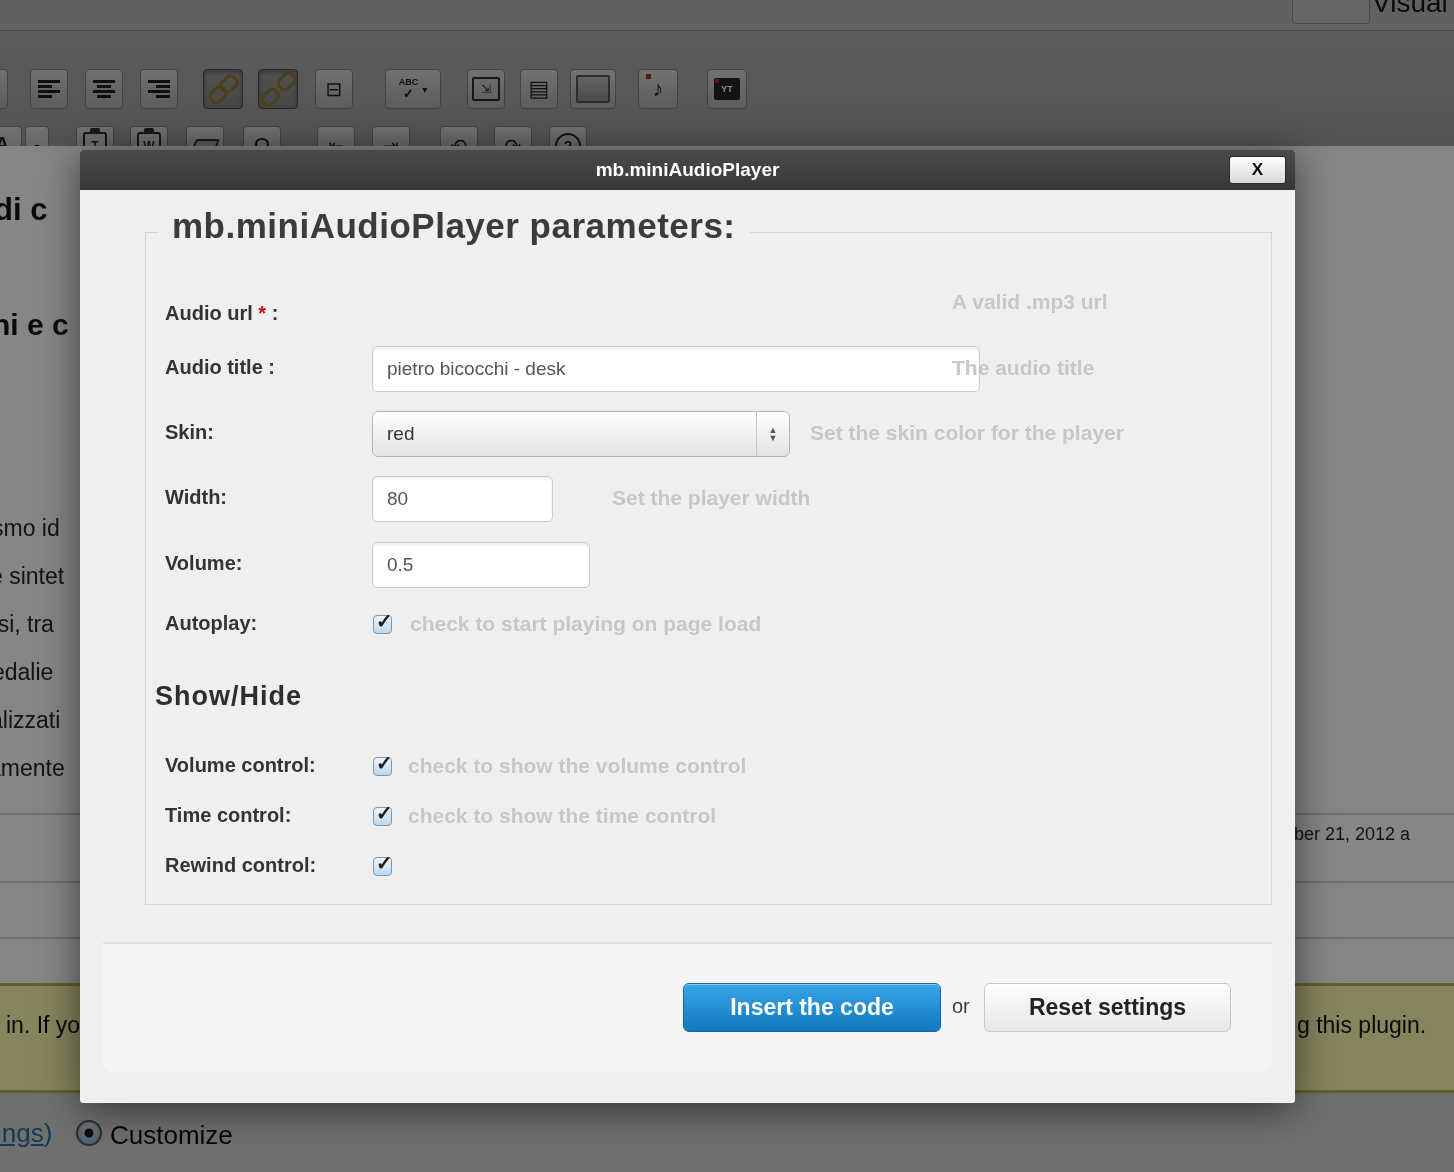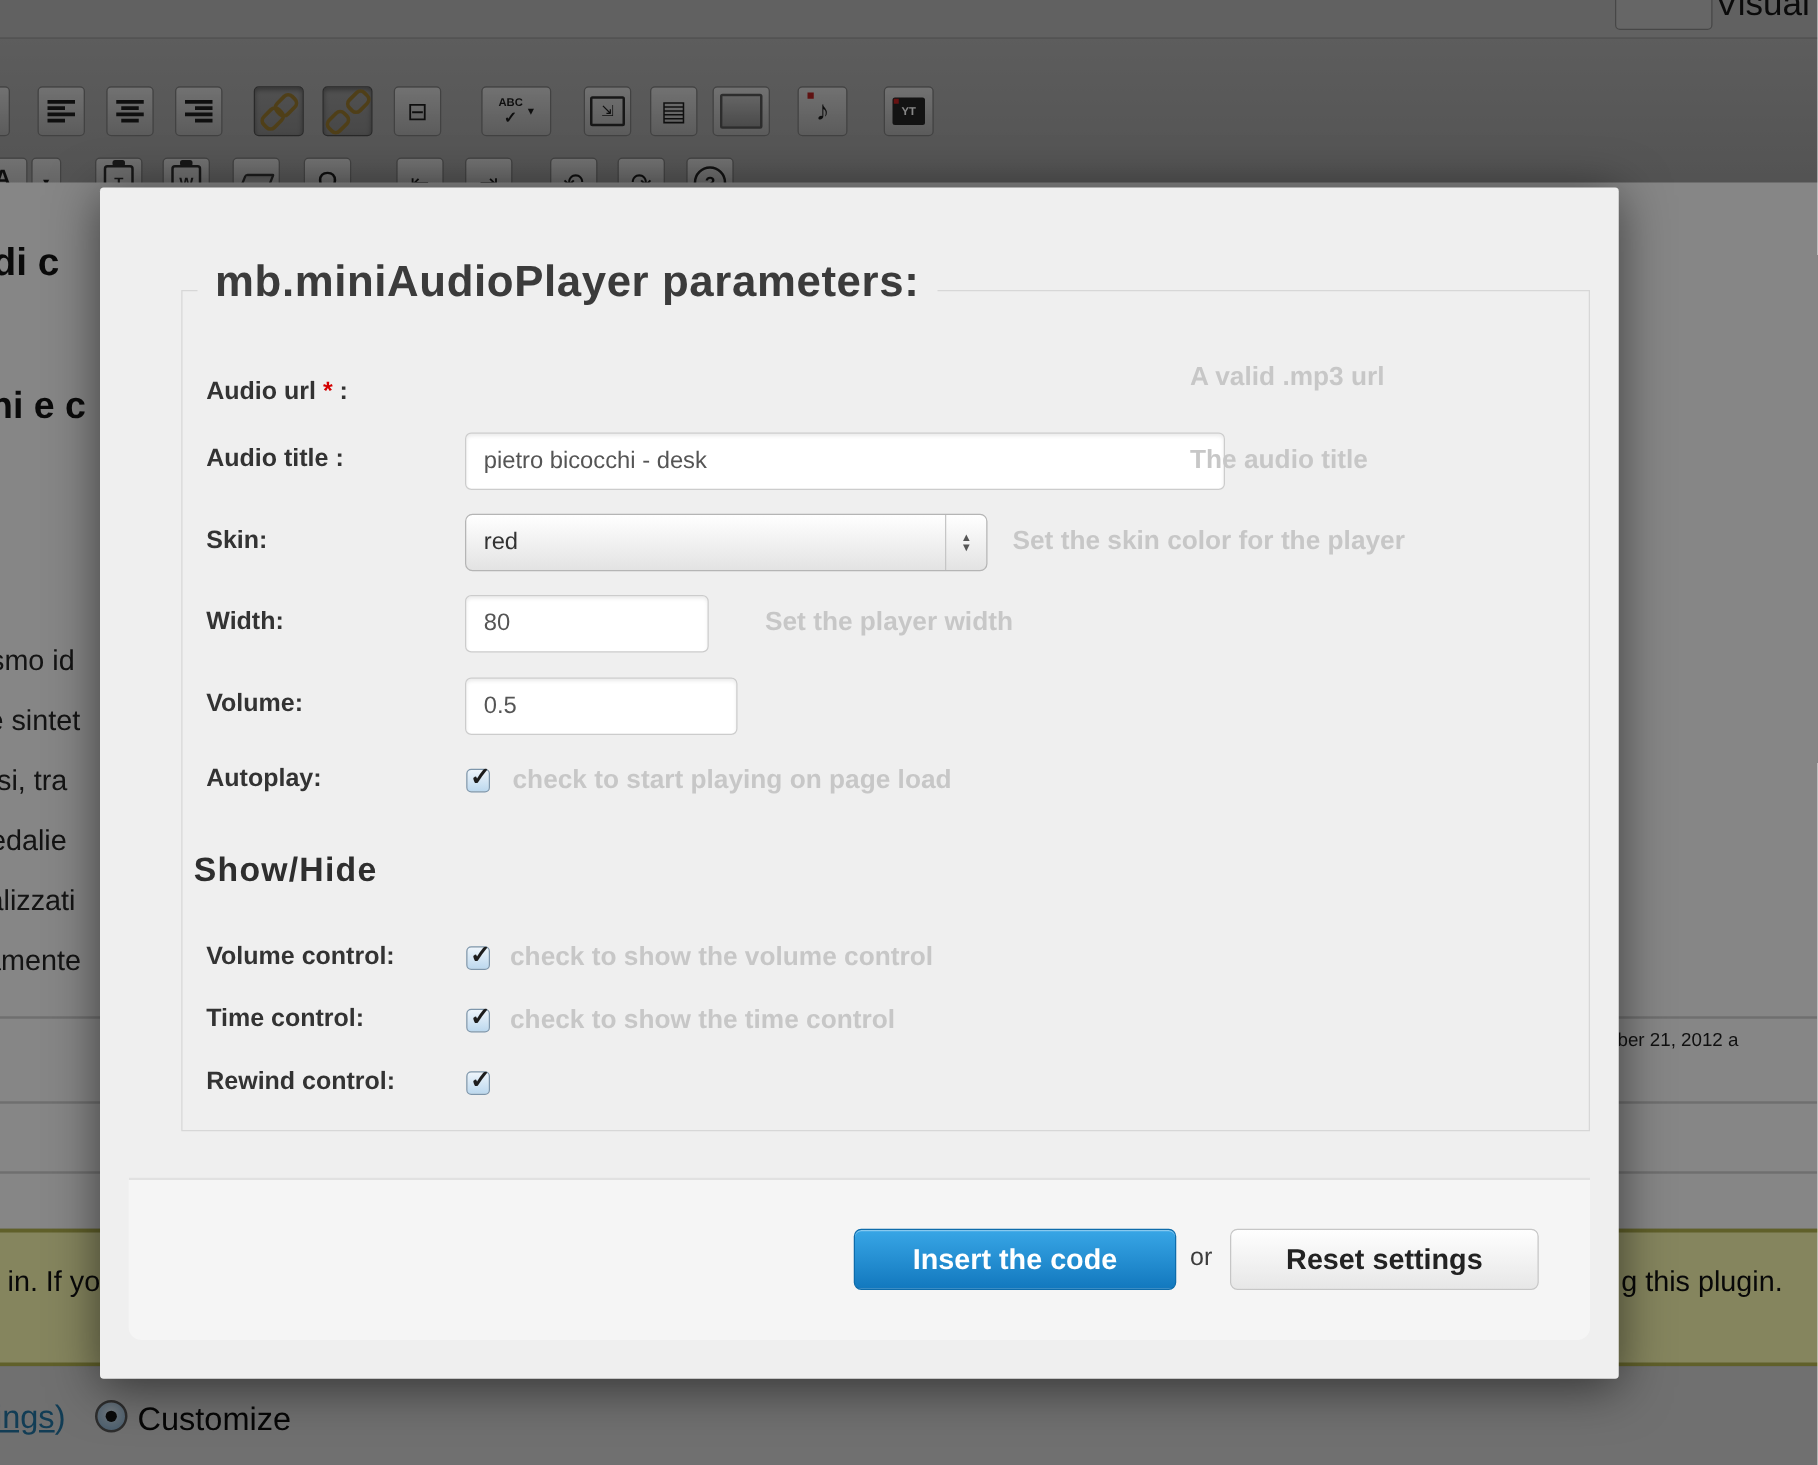--- a/index.html
+++ b/index.html
@@ -226,37 +226,43 @@
   <div class="frag h" style="left:-6px;top:192px;">di c</div>
   <div class="frag h" style="left:-8px;top:308px;font-size:30px;">ni e c</div>
   <div class="frag p" style="left:-8px;top:515px;">smo id</div>
   <div class="frag p" style="left:-10px;top:563px;">e sintet</div>
   <div class="frag p" style="left:-10px;top:611px;">rsi, tra</div>
   <div class="frag p" style="left:-8px;top:659px;">edalie</div>
   <div class="frag p" style="left:-10px;top:707px;">alizzati</div>
   <div class="frag p" style="left:-12px;top:755px;">amente</div>
 
   <div class="hline" style="top:813px;"></div>
-  <div class="frag" style="left:1294px;top:824px;font-size:15px;">ber 21, 2012 a</div>
+  <div class="frag" style="left:1294px;top:824px;font-size:18px;">ber 21, 2012 a</div>
   <div class="hline" style="top:881px;"></div>
   <div class="hline" style="top:937px;"></div>
 
   <div class="notice">
     <div class="txt" style="left:6px;">in. If yo</div>
     <div class="txt" style="left:1297px;">g this plugin.</div>
   </div>
   <div class="below"></div>
   <div class="frag-link"><span class="u">ings</span><span>)</span></div>
   <div class="radio"></div>
   <div class="customize">Customize</div>
 </div>
 
 <div class="overlay"></div>
 
 <div class="modal">
+  <div class="m-titlebar">
+    <div class="m-title">mb.miniAudioPlayer</div>
+    <div class="m-close">
+      <span>X</span>
+    </div>
+  </div>
 
   <div class="params-box"></div>
   <div class="legend">mb.miniAudioPlayer parameters:</div>
 
   <div class="f-label" style="top:140px;margin-top:12px;">
     <span>Audio url</span>
     <span class="req">*</span>
     <span>:</span>
   </div>
   <div class="f-hint" style="left:872px;top:140px;">A valid .mp3 url</div>
@@ -269,21 +275,21 @@
   <div class="f-select" style="top:261px;">
     <span class="val">red</span>
     <span class="spin">
       <span>▲</span>
       <span>▼</span>
     </span>
   </div>
   <div class="f-hint" style="left:730px;top:271px;">Set the skin color for the player</div>
 
   <div class="f-label" style="top:336px;">Width:</div>
-  <input class="f-input" style="top: 326px; width: 195px;" value="80">
+  <input class="f-input" style="top: 326px; width: 181px;" value="80">
   <div class="f-hint" style="left:532px;top:336px;">Set the player width</div>
 
   <div class="f-label" style="top:402px;">Volume:</div>
   <input class="f-input" style="top: 392px; width: 218px;" value="0.5">
 
   <div class="f-label" style="top:462px;">Autoplay:</div>
   <div class="cbox" style="top:465px;">
     <span class="mark">✓</span>
   </div>
   <div class="f-hint" style="left:330px;top:462px;">check to start playing on page load</div>

